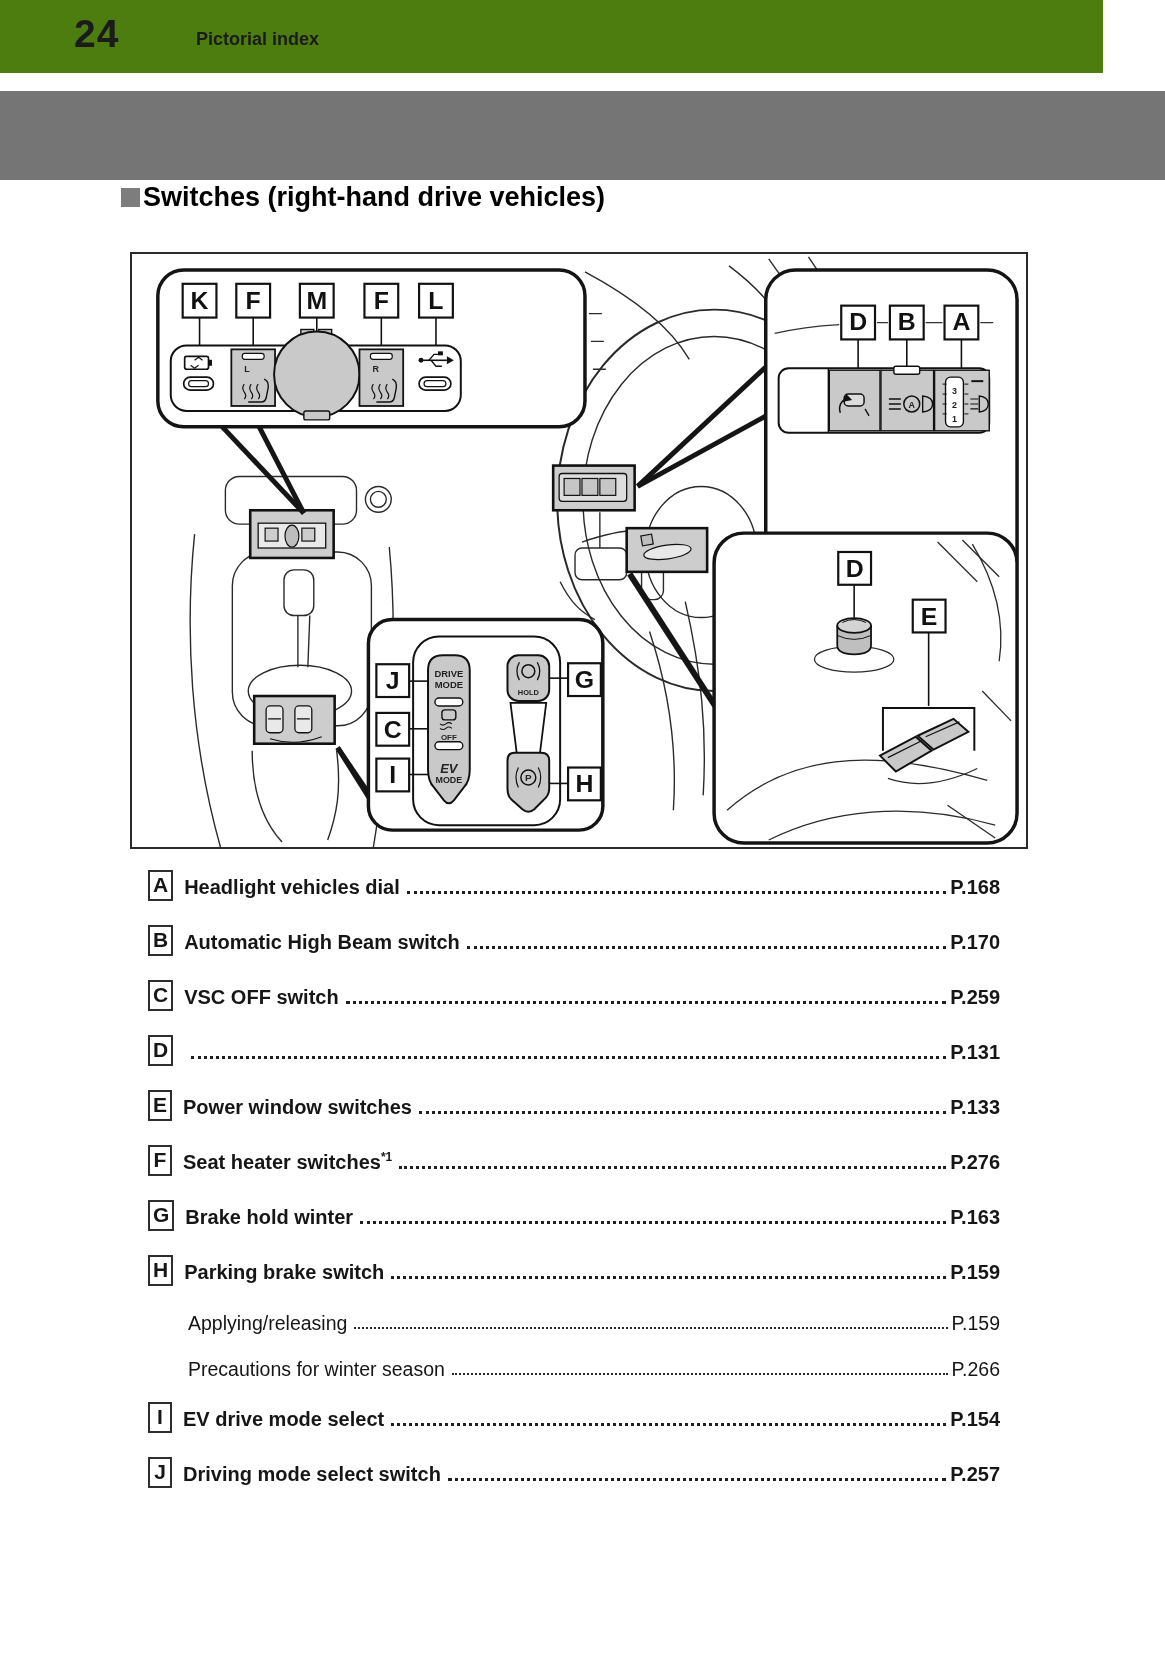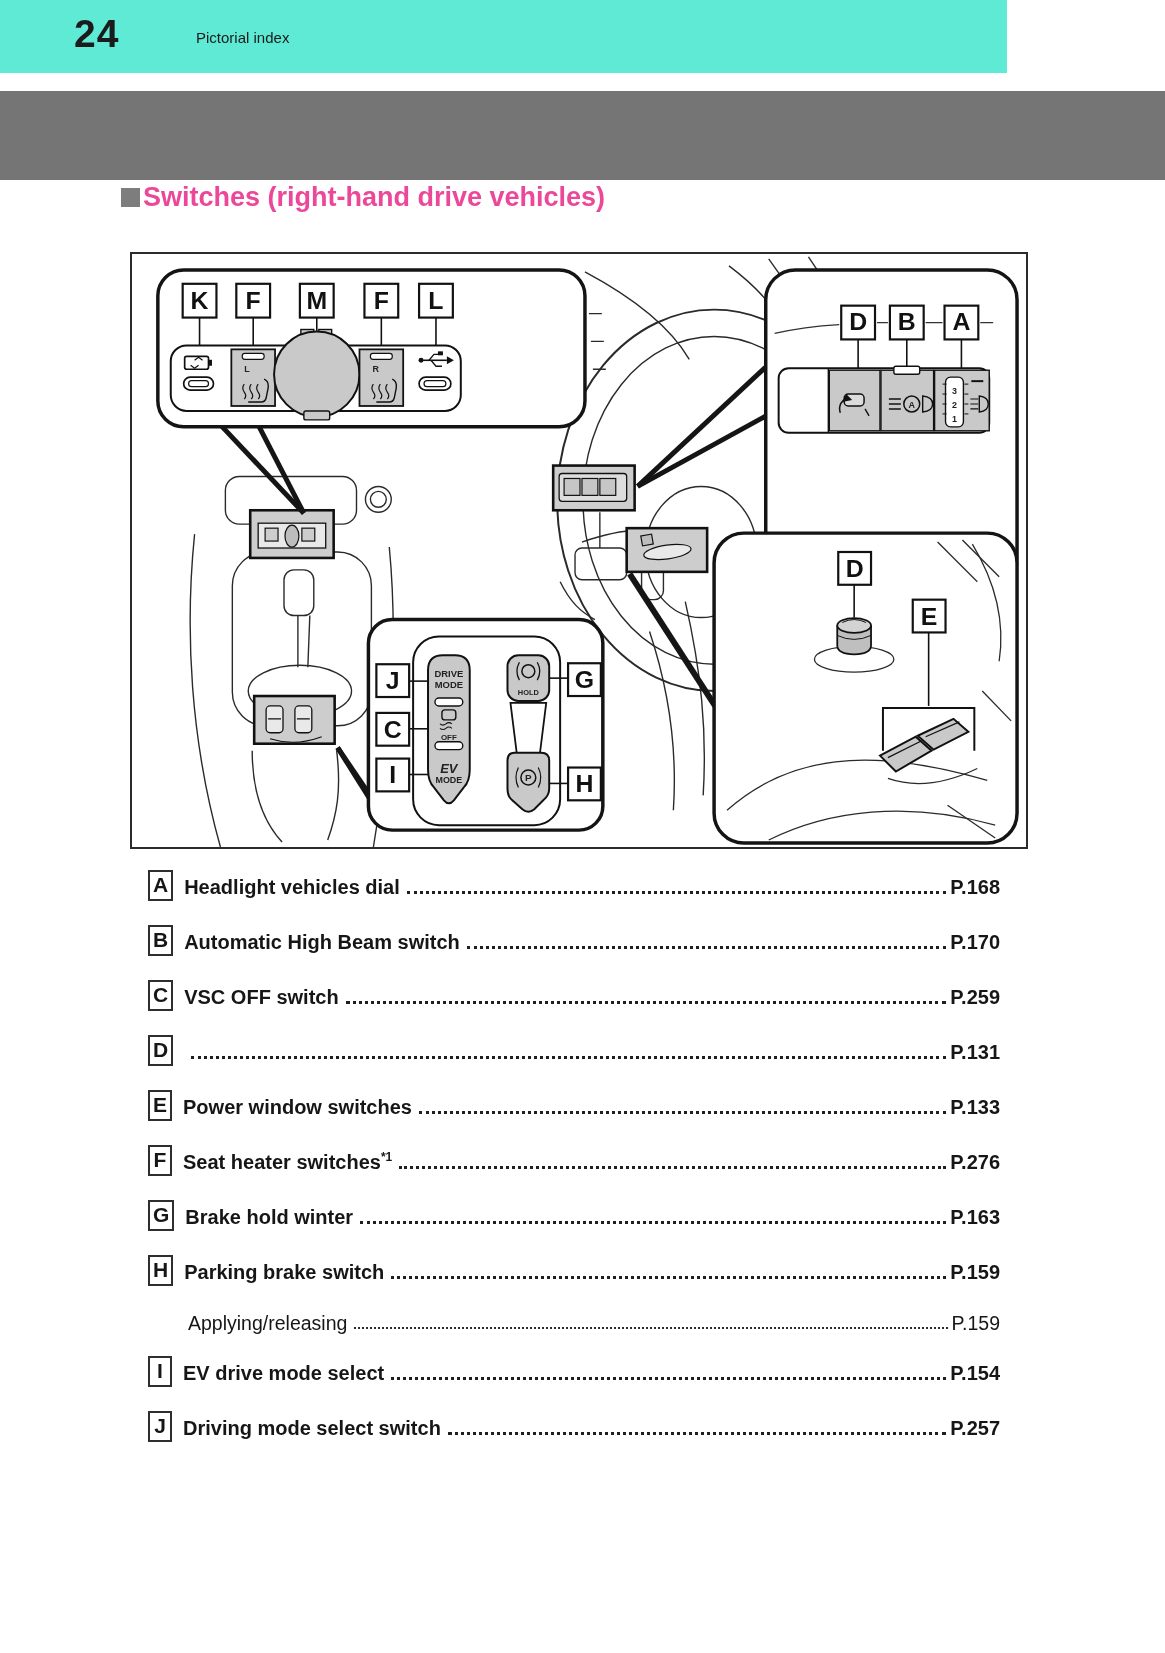--- a/index.html
+++ b/index.html
@@ -1,24 +1,24 @@
 <!DOCTYPE html>
 <html><head>
 <meta charset="utf-8">
 <style>
   html,body { margin:0; padding:0; }
   body {
     width:1165px; height:1653px; position:relative; background:#ffffff;
     font-family:"Liberation Sans", sans-serif; color:#161616; overflow:hidden;
   }
-  .topbar { position:absolute; top:0; left:0; width:1007px; height:73px; background:#5eead4;text-align:right; }
+  .topbar { position:absolute; top:0; left:0; width:1103px; height:73px; background:#4d7c0f;text-align:right; }
   .pagenum { position:absolute; left:74px; top:12px; font-size:39px; font-weight:bold; letter-spacing:1px; color:#1b1b1b; }
-  .headertitle { position:absolute; left:196px; top:29px; font-size:15px; font-weight:normal; color:#1b1b1b; }
+  .headertitle { position:absolute; left:196px; top:29px; font-size:18px; font-weight:bold; color:#1b1b1b; }
   .band { position:absolute; top:91px; left:0; width:1165px; height:89px; background:#757575; }
-  .heading { position:absolute; left:121px; top:182px; display:flex; align-items:center; font-size:27px; font-weight:bold; color:#ec4899; }
+  .heading { position:absolute; left:121px; top:182px; display:flex; align-items:center; font-size:27px; font-weight:bold; color:#000000; }
   .heading .sq { width:19px; height:19px; background:#7d7d7d; margin-right:3px; flex:0 0 auto; }
   .figure { position:absolute; left:130px; top:252px; width:898px; height:597px; border:2px solid #2b2b2b; box-sizing:border-box; background:#fff; }
   .figure svg { position:absolute; left:0; top:0; width:100%; height:100%; }
 
   .index { position:absolute; left:148px; top:868px; width:852px; }
   .row { display:flex; align-items:flex-end; }
   .row.main { height:34px; margin-bottom:21px; }
   .row.sub  { height:30px; margin-bottom:16px; padding-left:40px; }
   .row.sub.last { margin-bottom:21px; }
   .badge {
@@ -408,20 +408,25 @@
     <span class="leader"></span>
     <span class="pageref">P.159</span>
   </div>
 
   <div class="row sub">
     <span class="title">Applying/releasing</span>
     <span class="leader"></span>
     <span class="pageref">P.159</span>
   </div>
 
+  <div class="row sub">
+    <span class="title">Precautions for winter season</span>
+    <span class="leader"></span>
+    <span class="pageref">P.266</span>
+  </div>
 
 
   <div class="row main">
     <span class="badge">I</span>
     <span class="title">EV drive mode select</span>
     <span class="leader"></span>
     <span class="pageref">P.154</span>
   </div>
 
   <div class="row main">

